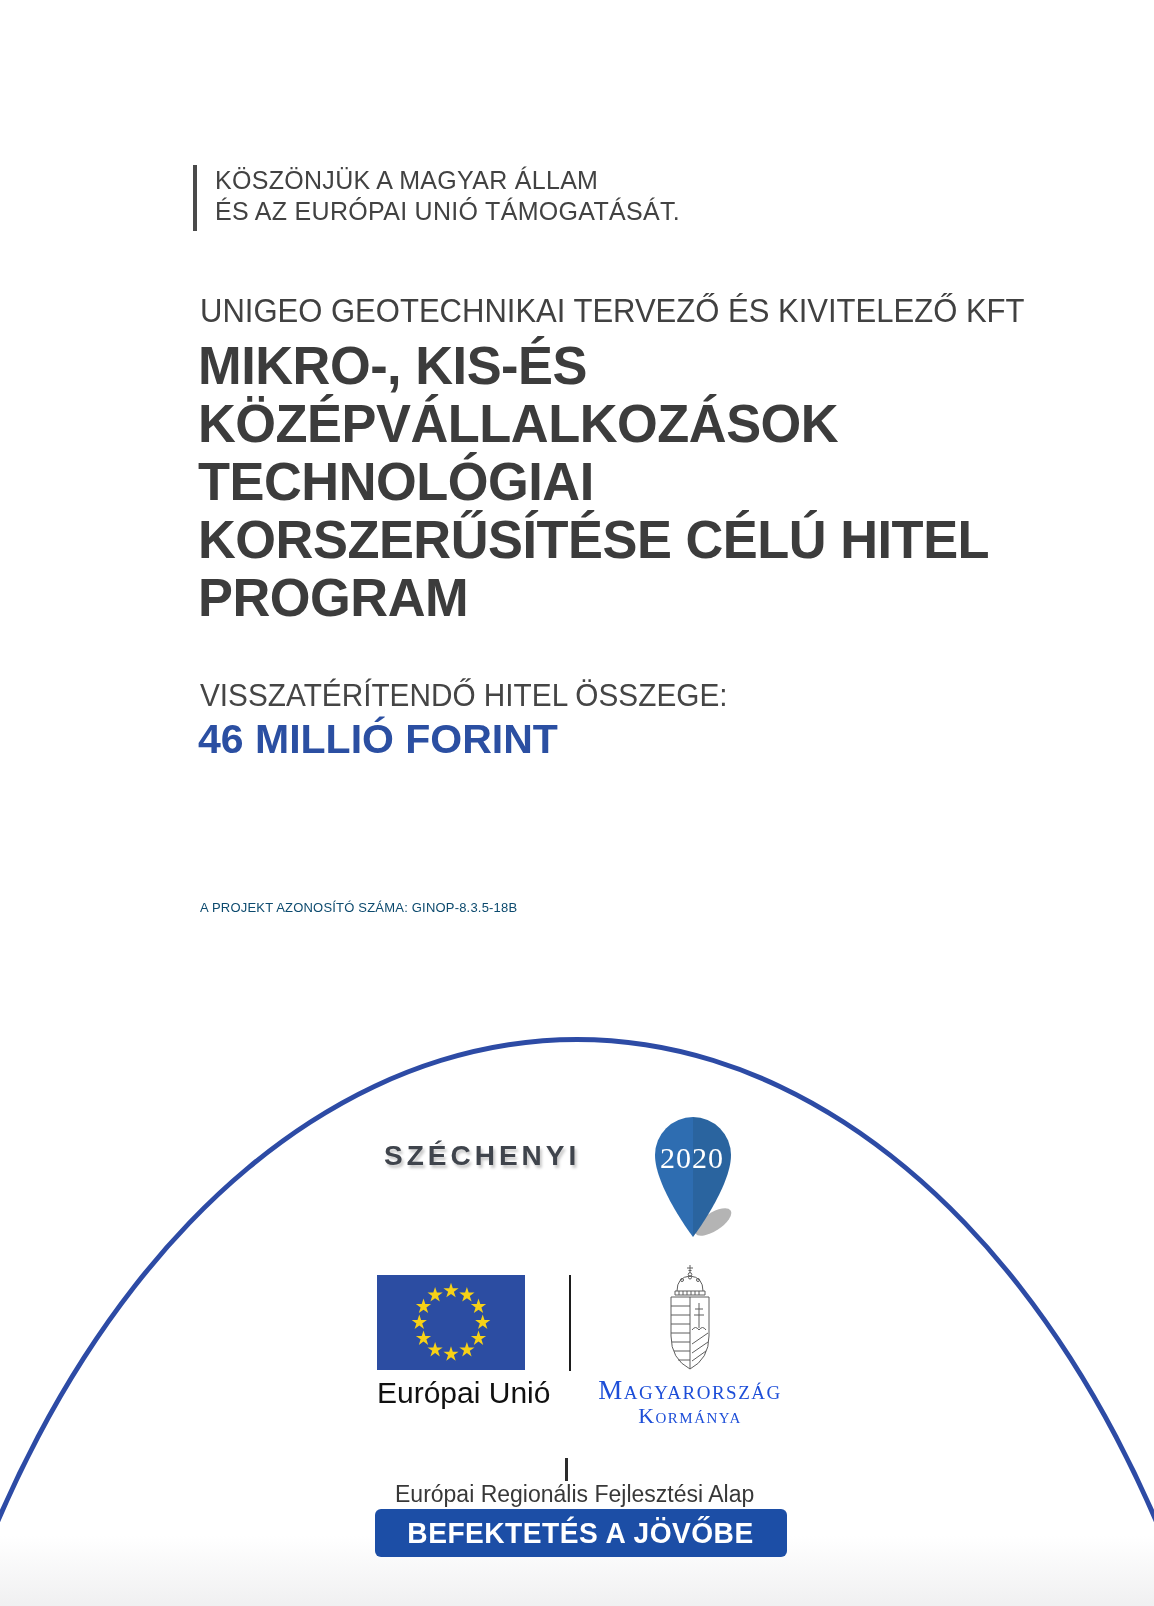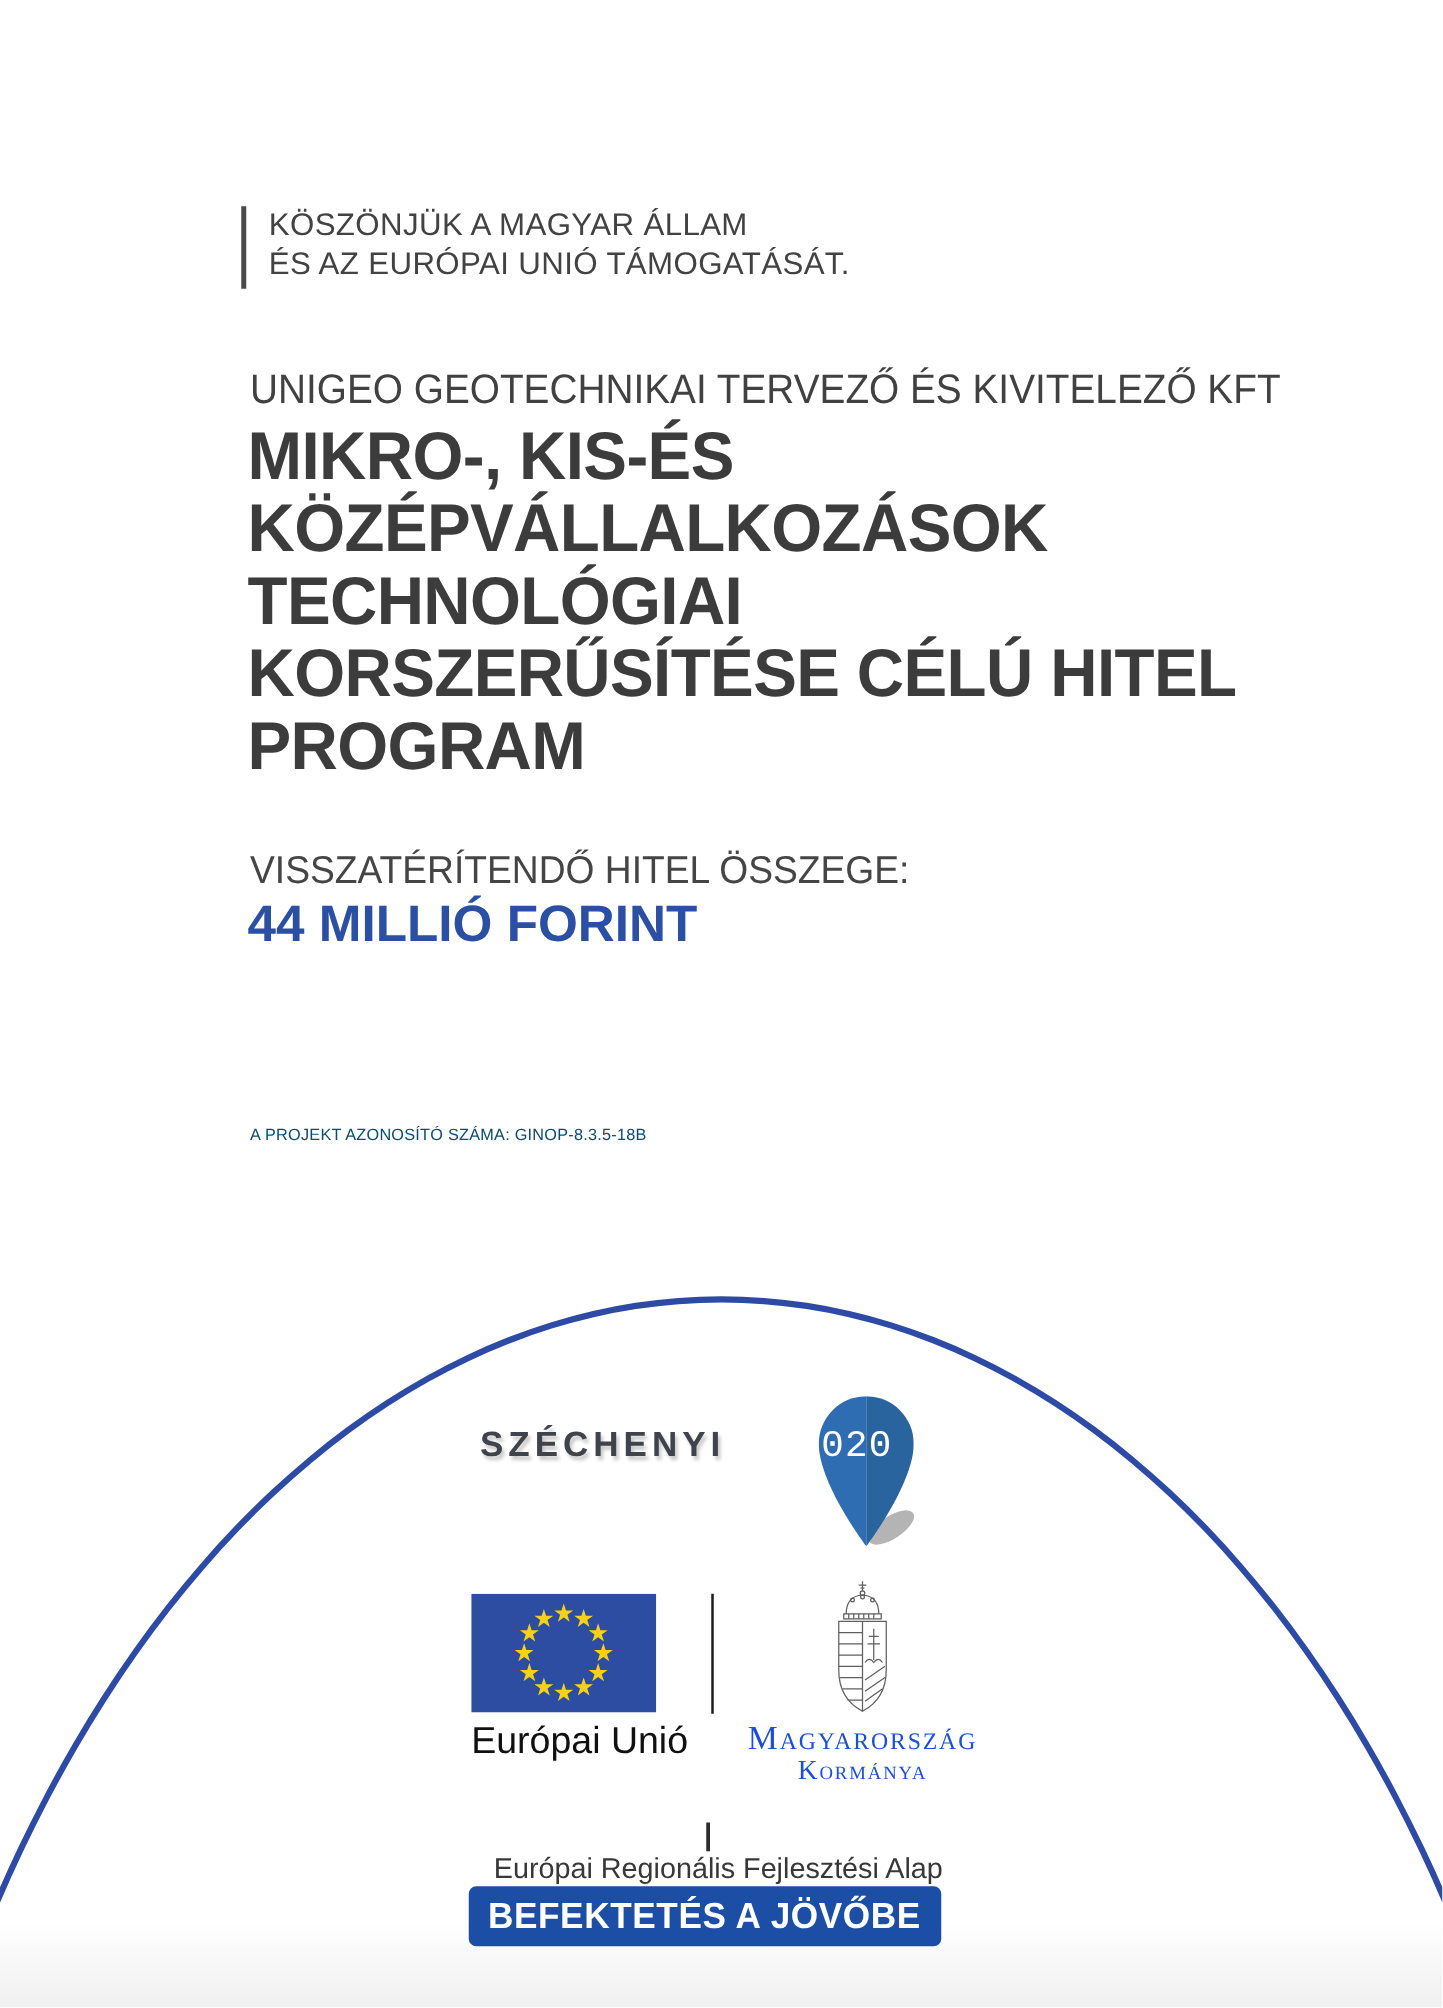--- a/index.html
+++ b/index.html
@@ -50,22 +50,22 @@
     background:linear-gradient(rgba(255,255,255,0),#f0f0f1);
   }
   
   .szechenyi-name{
     position:absolute;left:384px;top:1140px;
     font-size:28px;font-weight:bold;letter-spacing:4px;color:#3f444c;
     text-shadow:2px 3px 3px rgba(0,0,0,.22);white-space:nowrap;
   }
   .pin{position:absolute;left:646px;top:1110px;}
   .pin-year{
-    position:absolute;left:630px;top:1141px;width:92px;text-align:center;
-    font-family:Liberation Mono, monospace;font-weight:300;
+    position:absolute;left:646px;top:1141px;width:92px;text-align:center;
+    font-family:Liberation Serif, serif;font-weight:300;
     font-size:30px;letter-spacing:1px;color:#ffffff;
   }
   
   .eu-flag{position:absolute;left:377px;top:1275px;}
   .eu-label{
     position:absolute;left:377px;top:1376px;width:148px;text-align:left;
     font-size:30px;color:#101010;white-space:nowrap;
   }
   .logo-divider{position:absolute;left:569px;top:1275px;width:2px;height:96px;background:#1d1d1d;}
   .coat{position:absolute;left:662px;top:1264px;}
@@ -73,21 +73,21 @@
     position:absolute;left:590px;top:1376px;width:200px;text-align:center;
     font-family:"Liberation Serif","DejaVu Serif",serif;color:#1d4ed8;
   }
   .gov-line1{font-size:27px;font-variant:small-caps;letter-spacing:1.5px;line-height:28px;}
   .gov-line2{font-size:22px;font-variant:small-caps;letter-spacing:1.5px;line-height:24px;}
   
   .fund{position:absolute;left:379px;top:1458px;display:flex;align-items:center;flex-direction:column;}
   .fund-bar{width:3px;height:23px;background:#2c2c2c;}
   .fund-text{margin-left:16px;font-size:23px;color:#383838;white-space:nowrap;}
   .slogan-button{
-    position:absolute;left:375px;top:1509px;width:378px;height:48px;
+    position:absolute;left:375px;top:1509px;width:412px;height:48px;
     background:var(--button-blue,#1c4ea6);border-radius:6px;
     display:flex;align-items:center;justify-content:center;
   }
   .slogan-text{
     font-size:29px;font-weight:bold;color:#ffffff;letter-spacing:.5px;white-space:nowrap;
     transform:scaleX(.97);
   }
 </style>
 </head>
 <body>
@@ -105,21 +105,21 @@
   <div class="company">UNIGEO GEOTECHNIKAI TERVEZŐ ÉS KIVITELEZŐ KFT</div>
   <div class="title">
     <div>MIKRO-, KIS-ÉS</div>
     <div>KÖZÉPVÁLLALKOZÁSOK</div>
     <div>TECHNOLÓGIAI</div>
     <div>KORSZERŰSÍTÉSE CÉLÚ HITEL</div>
     <div>PROGRAM</div>
   </div>
 
   <div class="amount-label">VISSZATÉRÍTENDŐ HITEL ÖSSZEGE:</div>
-  <div class="amount-value">44 MILLIÓ FORINT</div>
+  <div class="amount-value">46 MILLIÓ FORINT</div>
 
   <div class="project-id">A PROJEKT AZONOSÍTÓ SZÁMA: GINOP-8.3.5-18B</div>
 
   <div class="bottom-fade"></div>
   <div class="arc"></div>
 
   <div class="szechenyi-name">SZÉCHENYI</div>
   <svg class="pin" width="94" height="128" viewBox="0 0 94 128">
     <defs>
       <clipPath id="pinclip">

